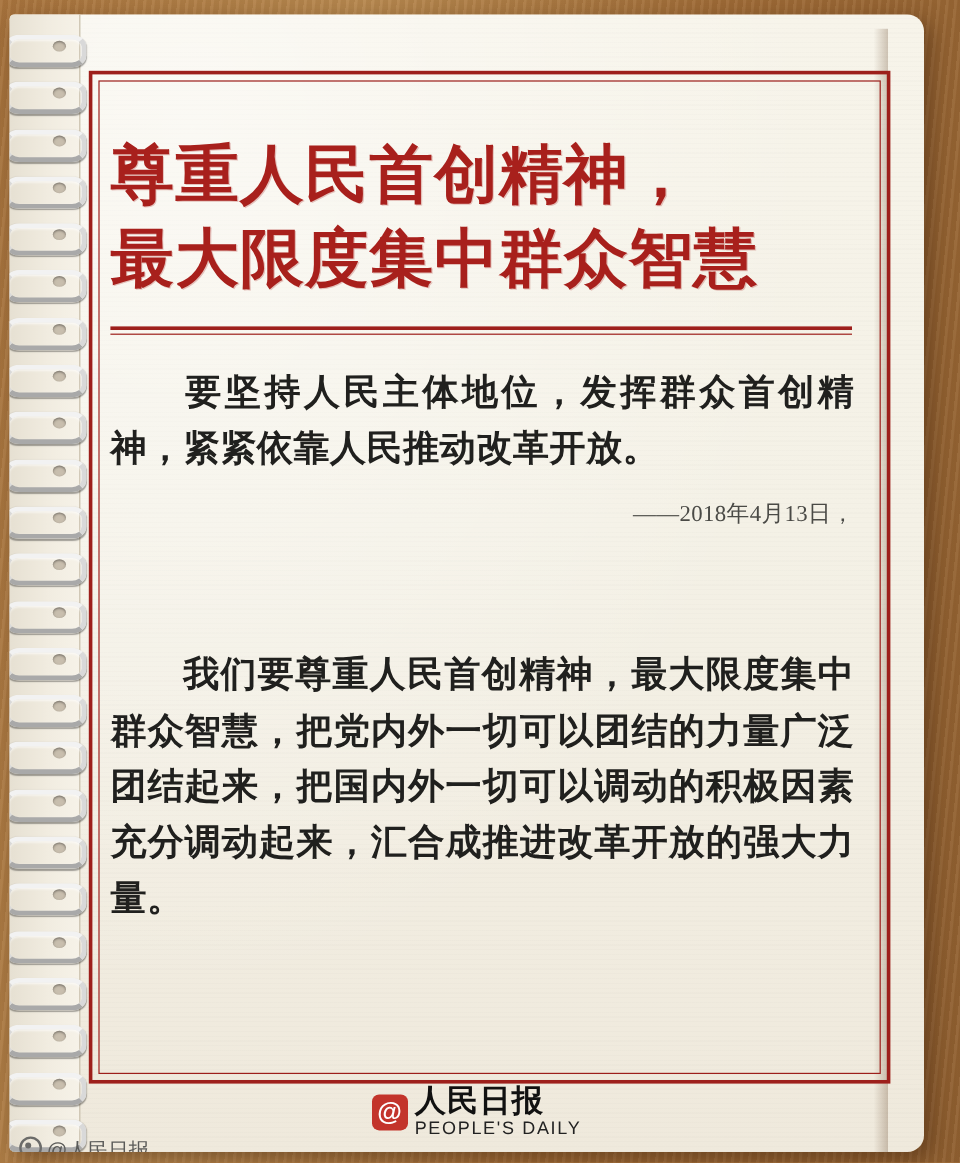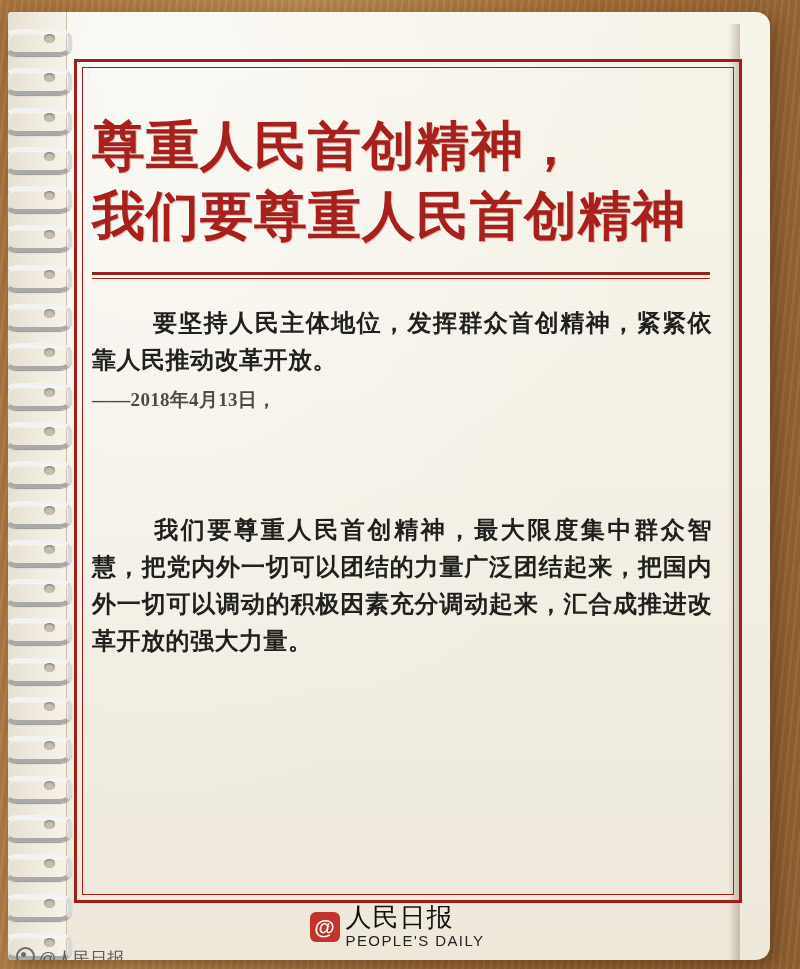--- a/index.html
+++ b/index.html
@@ -171,39 +171,39 @@
   .divider-thin {
     height: 1px;
     background: #9d1f1b;
     margin-top: 3px;
   }
 
   .quote-block {
     margin-bottom: 10px;
   }
   .quote-text {
-    font-size: 24px;
+    font-size: 30px;
     line-height: 1.55;
     color: #20201e;
     font-weight: bold;
     text-align: justify;
     letter-spacing: 0.5px;
     margin: 0;
   }
   .quote-text .indent {
     display: inline-block;
     width: 60px;
   }
   .attribution {
-    margin-top: 6px;
+    margin-top: 16px;
+    text-align: right;
     font-size: 19px;
     line-height: 1.6;
     color: #4a4a46;
     letter-spacing: 0.3px;
-    font-weight: bold;
   }
   .attribution .attr-line {
     display: block;
   }
 
   .gap {
     height: 86px;
   }
 
   
@@ -234,21 +234,21 @@
     justify-content: center;
     font-family: "Liberation Sans", sans-serif;
   }
   #pd-logo .pd-text {
     text-align: left;
     line-height: 1;
   }
   #pd-logo .pd-cn {
     display: block;
     font-size: 26px;
-    font-weight: normal;
+    font-weight: bold;
     color: #111;
     letter-spacing: 1px;
   }
   #pd-logo .pd-en {
     display: block;
     font-size: 15px;
     letter-spacing: 1.4px;
     color: #222;
     font-family: "Liberation Sans", sans-serif;
     margin-top: 2px;
@@ -409,21 +409,21 @@
     <div id="edge-shadow"></div>
 
     <div id="frame">
       <div id="frame-inner"></div>
     </div>
 
     <div id="content">
 
       <h1 class="headline">
         <span class="line">尊重人民首创精神，</span>
-        <span class="line">我们要尊重人民首创精神</span>
+        <span class="line">最大限度集中群众智慧</span>
       </h1>
 
       <div class="divider-wrap">
         <div class="divider-thick"></div>
         <div class="divider-thin"></div>
       </div>
 
       <div class="quote-block">
         <p class="quote-text"><span class="indent"></span><span>要坚持人民主体地位，发挥群众首创精神，紧紧依靠人民推动改革开放。</span></p>
         <div class="attribution">

